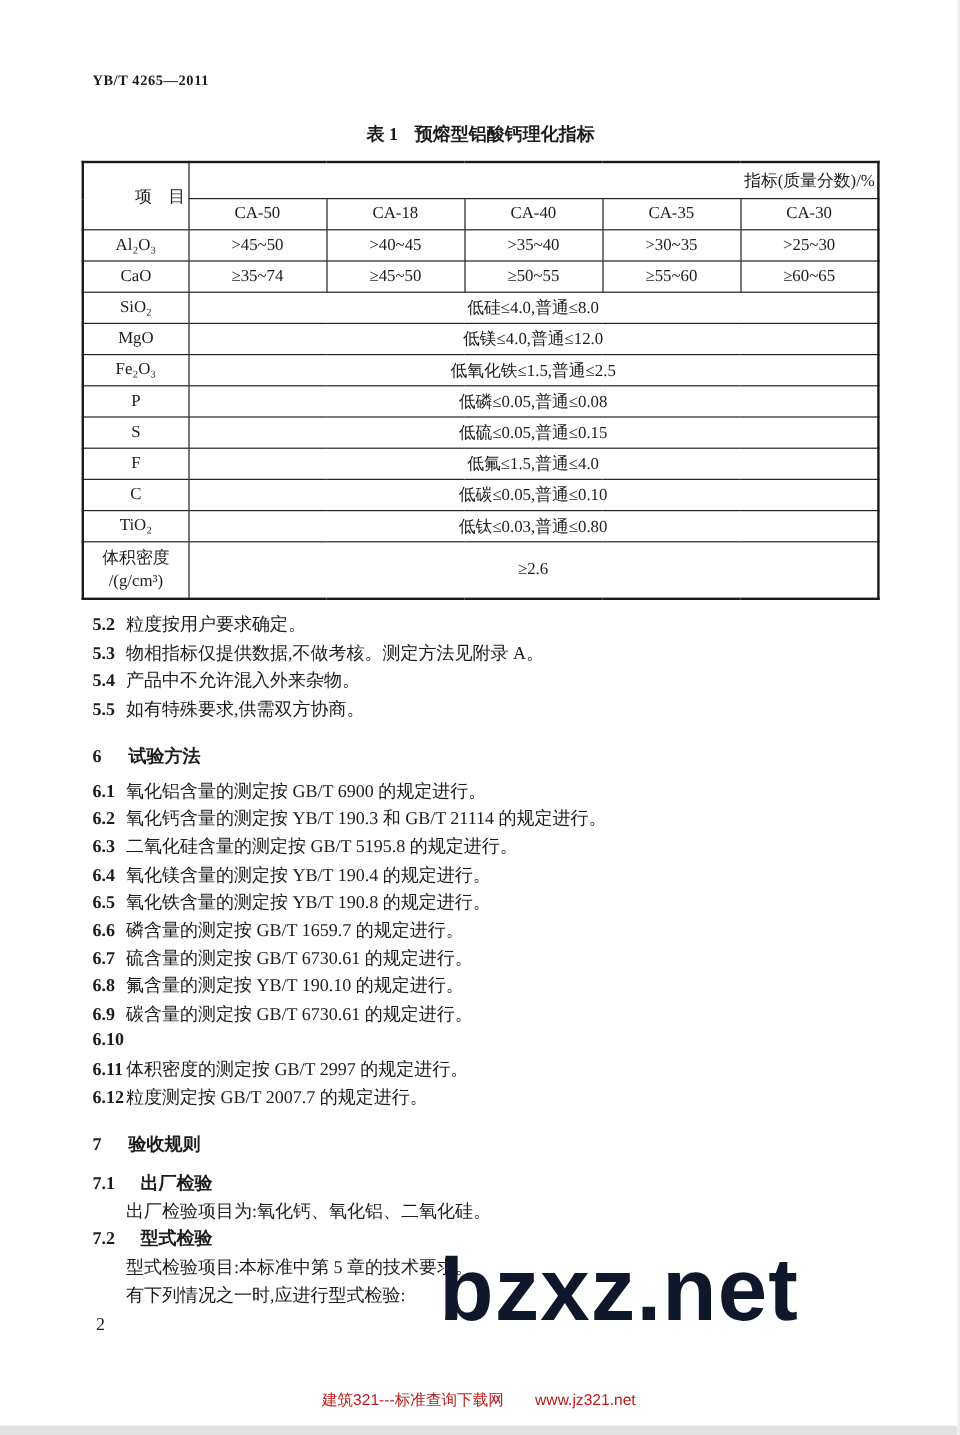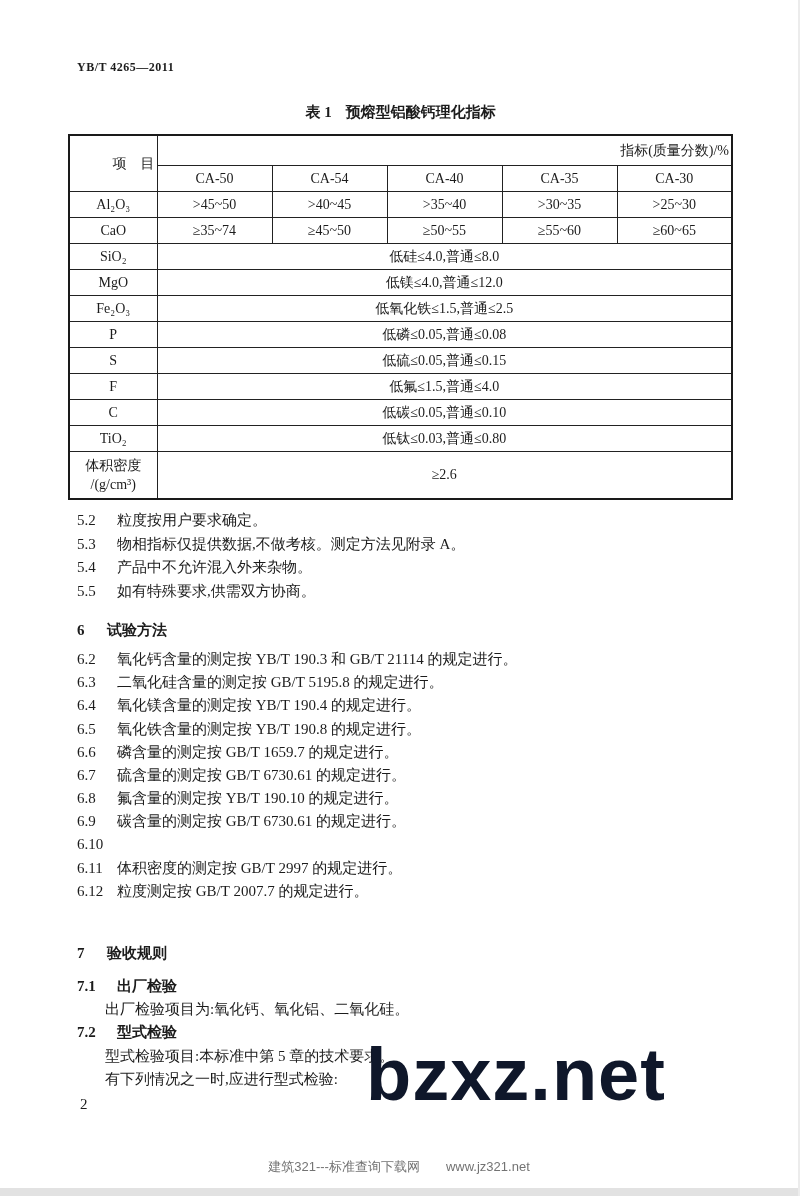--- a/index.html
+++ b/index.html
@@ -36,21 +36,21 @@
   }
   table.spec{border:2px solid #1a1a1a;}
   col.c-item{width:88px;}
   col.c-grade{width:115px;}
   tr.r-head1 td{height:29px;text-align:right;}
   tr.r-head2 td{height:25px;}
   tr.r-data td{height:25px;}
   tr.r-density td{height:46px;}
   .density-item{line-height:19px;white-space:nowrap;}
   .body-line{display:flex;align-items:baseline;font-size:15px;}
-  .body-line .num{font-weight:normal;display:inline-block;min-width:28px;margin-right:12px;white-space:nowrap;}
+  .body-line .num{font-weight:bold;display:inline-block;min-width:28px;margin-right:0;white-space:nowrap;}
   .sec-heading{display:flex;align-items:baseline;font-weight:bold;font-size:15px;}
   .sec-heading .num{display:inline-block;min-width:16px;margin-right:14px;}
   .clauses-5{position:absolute;top:511px;left:77px;right:40px;}
   .clauses-5 .body-line{height:23.5px;}
   .s6-heading{position:absolute;top:621px;left:77px;}
   .s6-list{position:absolute;top:650px;left:77px;right:40px;}
   .s6-list .body-line{height:23.2px;}
   .s7-heading{position:absolute;top:944px;left:77px;}
   .s7-block{position:absolute;top:977px;left:77px;right:40px;}
   .s7-block .line{height:23.2px;font-size:15px;}
@@ -98,21 +98,21 @@
           <col class="c-grade">
           <col class="c-grade">
       </colgroup>
       <tbody>
           <tr class="r-head1">
         <td rowspan="2">项　目</td>
         <td colspan="5">指标(质量分数)/%</td>
       </tr>
       <tr class="r-head2">
         <td>CA-50</td>
-        <td>CA-54</td>
+        <td>CA-18</td>
         <td>CA-40</td>
         <td>CA-35</td>
         <td>CA-30</td>
       </tr>
       <tr class="r-data">
         <td>Al₂O₃</td>
         <td>&gt;45~50</td>
         <td>&gt;40~45</td>
         <td>&gt;35~40</td>
         <td>&gt;30~35</td>
@@ -188,20 +188,24 @@
     </div>
   </div>
 
   <div class="sec-heading s6-heading">
     <span class="num">6</span>
     <span>试验方法</span>
   </div>
 
   <div class="s6-list">
     <div class="body-line">
+      <span class="num">6.1</span>
+      <span>氧化铝含量的测定按 GB/T 6900 的规定进行。</span>
+    </div>
+    <div class="body-line">
       <span class="num">6.2</span>
       <span>氧化钙含量的测定按 YB/T 190.3 和 GB/T 21114 的规定进行。</span>
     </div>
     <div class="body-line">
       <span class="num">6.3</span>
       <span>二氧化硅含量的测定按 GB/T 5195.8 的规定进行。</span>
     </div>
     <div class="body-line">
       <span class="num">6.4</span>
       <span>氧化镁含量的测定按 YB/T 190.4 的规定进行。</span>
@@ -255,19 +259,19 @@
       <span>型式检验</span>
     </div>
     <div class="line indent">型式检验项目:本标准中第 5 章的技术要求。</div>
     <div class="line indent">有下列情况之一时,应进行型式检验:</div>
   </div>
 
   <div class="page-number">2</div>
 
   <div class="watermark" style="color: #0f172a;">bzxz.net</div>
 
-  <div class="site-footer" style="color: #737373;">
+  <div class="site-footer" style="color: #b91c1c;">
     <span>建筑321---标准查询下载网</span><span class="sep"></span><span>www.jz321.net</span>
   </div>
 
   <div class="bottom-strip"></div>
 
 </div>
 
 </body></html>

